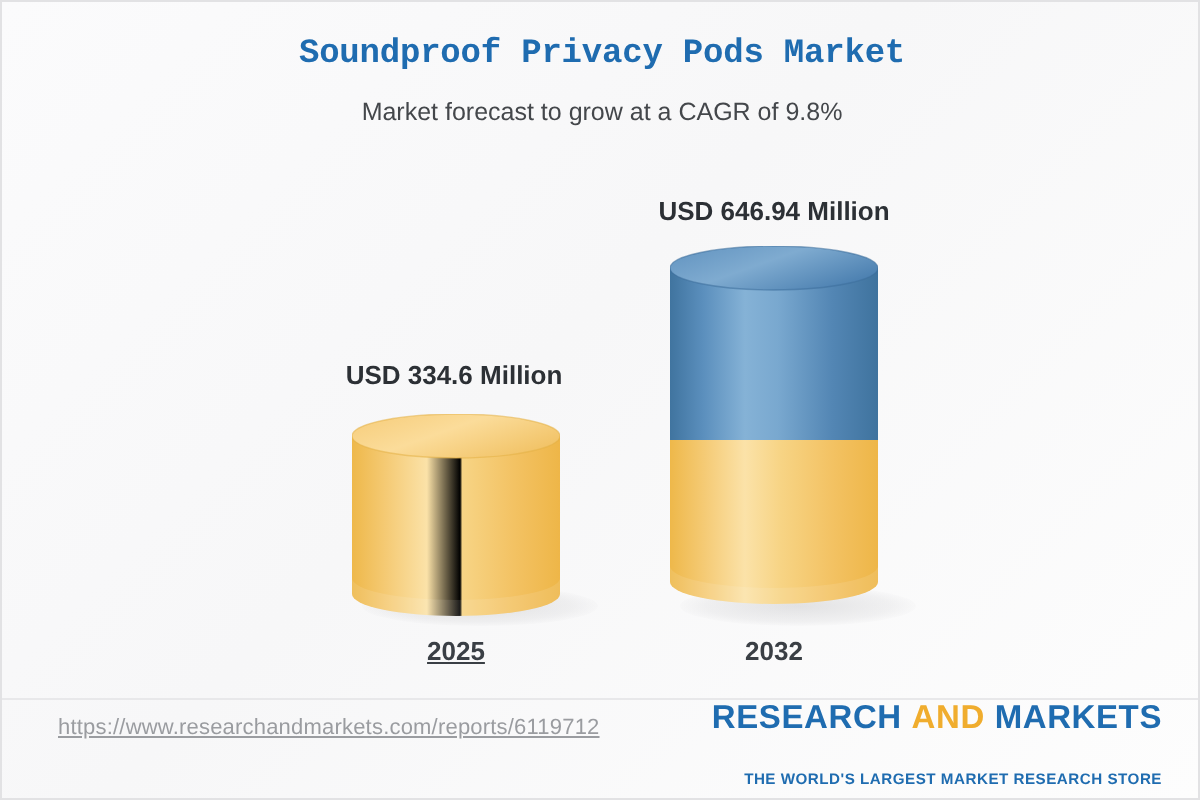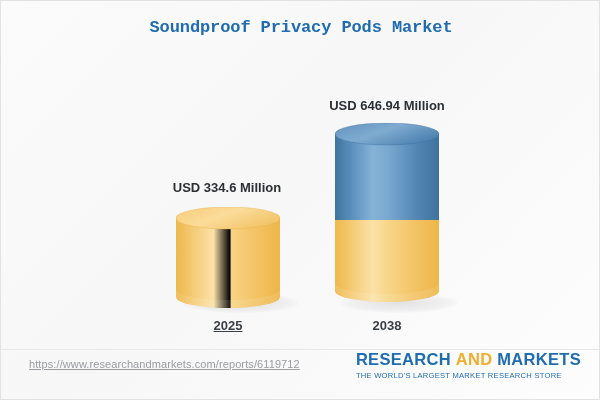--- a/index.html
+++ b/index.html
@@ -52,39 +52,40 @@
   
   #footer-divider {
     position:absolute; left:0; top:348px; width:600px; height:1px;
     background:#e8e8ea;
   }
   #footer { position:absolute; left:0; top:340px; width:600px; height:51px;border-radius:22px; }
   #footer-url {
     position:absolute; left:28px; top:17px;
     font-size:11px; color:#9a9ca0; letter-spacing:0.1px;
   }
-  #logo { position:absolute; right:20px; top:8px; text-align:left; }
+  #logo { position:absolute; right:20px; top:8px; text-align:right; }
   #logo-main {
     font-size:16.5px; font-weight:bold; letter-spacing:0.3px;
     color:#1f6cb0; line-height:20px; white-space:nowrap;
   }
   #logo-main .accent { color:#f0ad2e; }
   #logo-tagline {
-    margin-top:2px;
-    font-size:7.6px; font-weight:normal; letter-spacing:0.25px;
+    margin-top:16px;
+    font-size:7.6px; font-weight:bold; letter-spacing:0.25px;
     color:#1f6cb0; white-space:nowrap;
   }
 </style>
 </head>
 <body>
 
 <div id="card">
 
   <div id="header">
     <div id="chart-title">Soundproof Privacy Pods Market</div>
+    <div id="chart-subtitle">Market forecast to grow at a CAGR of 9.8%</div>
   </div>
 
   <div id="plot">
 
     <div class="bar-group" style="left:0; top:0; width:600px; height:340px;">
 
       <div class="value-label" style="left:116px; top:179px;">USD 334.6 Million</div>
 
       <div class="cyl-shadow" style="left:180px; top:292px; width:118px; height:20px;"></div>
 
@@ -154,21 +155,21 @@
           <path d="M0,11 L0,97 L104,97 L104,11 Z" fill="url(#bBody32)"></path>
 
           <path d="M0,97 L0,168 A52,11 0 0 0 104,168 L104,97 Z" fill="url(#yBody32)"></path>
           <path d="M0,160 A52,11 0 0 0 104,160 L104,168 A52,11 0 0 1 0,168 Z" fill="rgba(255,255,255,0.10)"></path>
 
           <ellipse cx="52" cy="11" rx="52" ry="11" fill="url(#bTop32)"></ellipse>
           <ellipse cx="52" cy="11" rx="52" ry="11" fill="none" stroke="rgba(60,110,155,0.55)" stroke-width="0.7"></ellipse>
         </svg>
       </div>
 
-      <div class="cat-label" style="left:264px; top:317px;">2038</div>
+      <div class="cat-label" style="left:264px; top:317px;">2032</div>
     </div>
 
   </div>
 
   <div id="footer-divider"></div>
   <div id="footer">
     <a id="footer-url" href="#">https://www.researchandmarkets.com/reports/6119712</a>
 
     <div id="logo">
       <div id="logo-main"><span>RESEARCH</span><span>&nbsp;</span><span class="accent">AND</span><span>&nbsp;</span><span>MARKETS</span></div>

